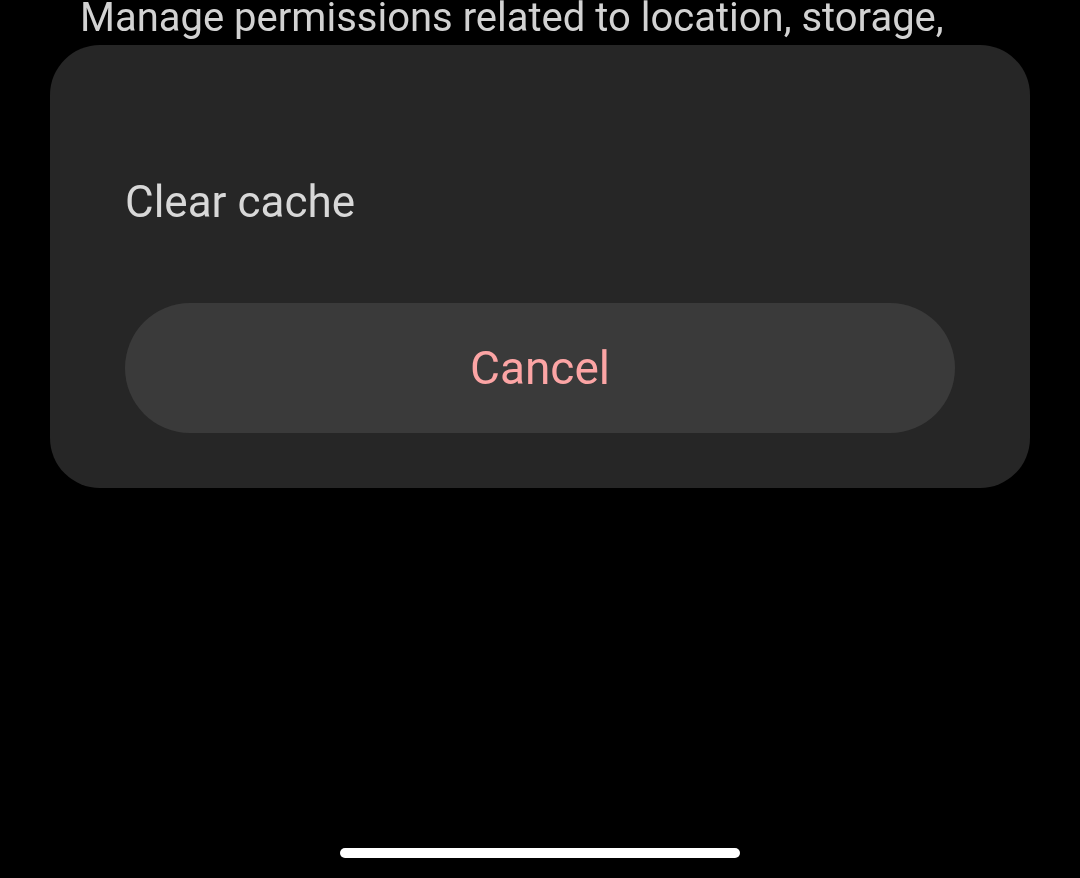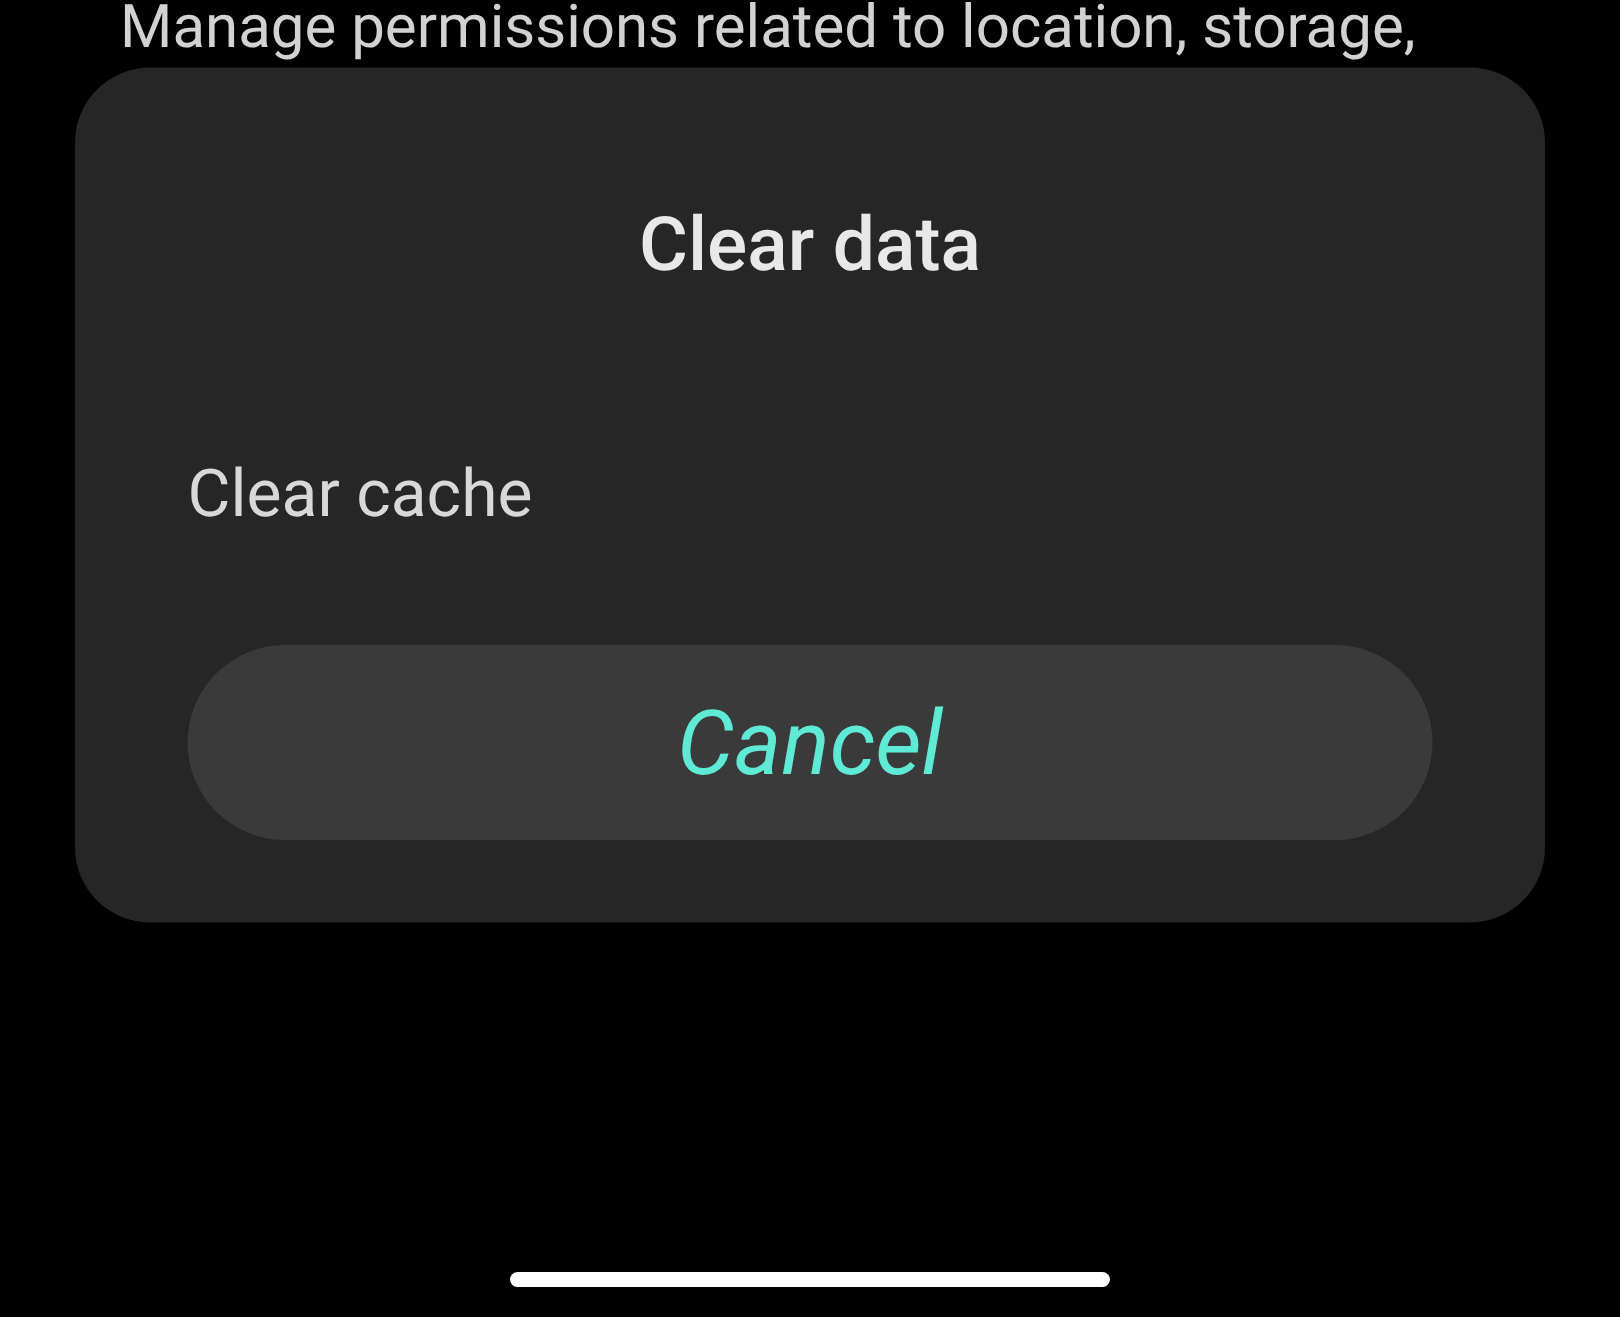--- a/index.html
+++ b/index.html
@@ -55,42 +55,40 @@
       margin-top: 41px;
     }
     .cancel-button {
       display: block;
       margin: 0 auto;
       width: 830px;
       height: 130px;
       background: #3a3a3a;
       border: none;
       border-radius: 70px;
-      color: #5eead4;
-      font-size: 60px;
+      color: #fca5a5;
+      font-size: 46px;
       font-weight: 400;
       cursor: pointer;
       font-family: inherit;
-      font-style: italic;
     }
     .home-indicator {
       position: absolute;
       bottom: 20px;
       left: 50%;
       transform: translateX(-50%);
       width: 400px;
       height: 10px;
       background: #ffffff;
       border-radius: 5px;
     }
   </style>
 </head>
 <body>
 
 <div class="background-text">Manage permissions related to location, storage, phone, messages, and contacts</div>
 
 <div class="dialog">
-  <div class="dialog-title">Clear data</div>
   <div class="dialog-option">Clear cache</div>
   <button class="cancel-button">Cancel</button>
 </div>
 
 <div class="home-indicator"></div>
 
 </body></html>

